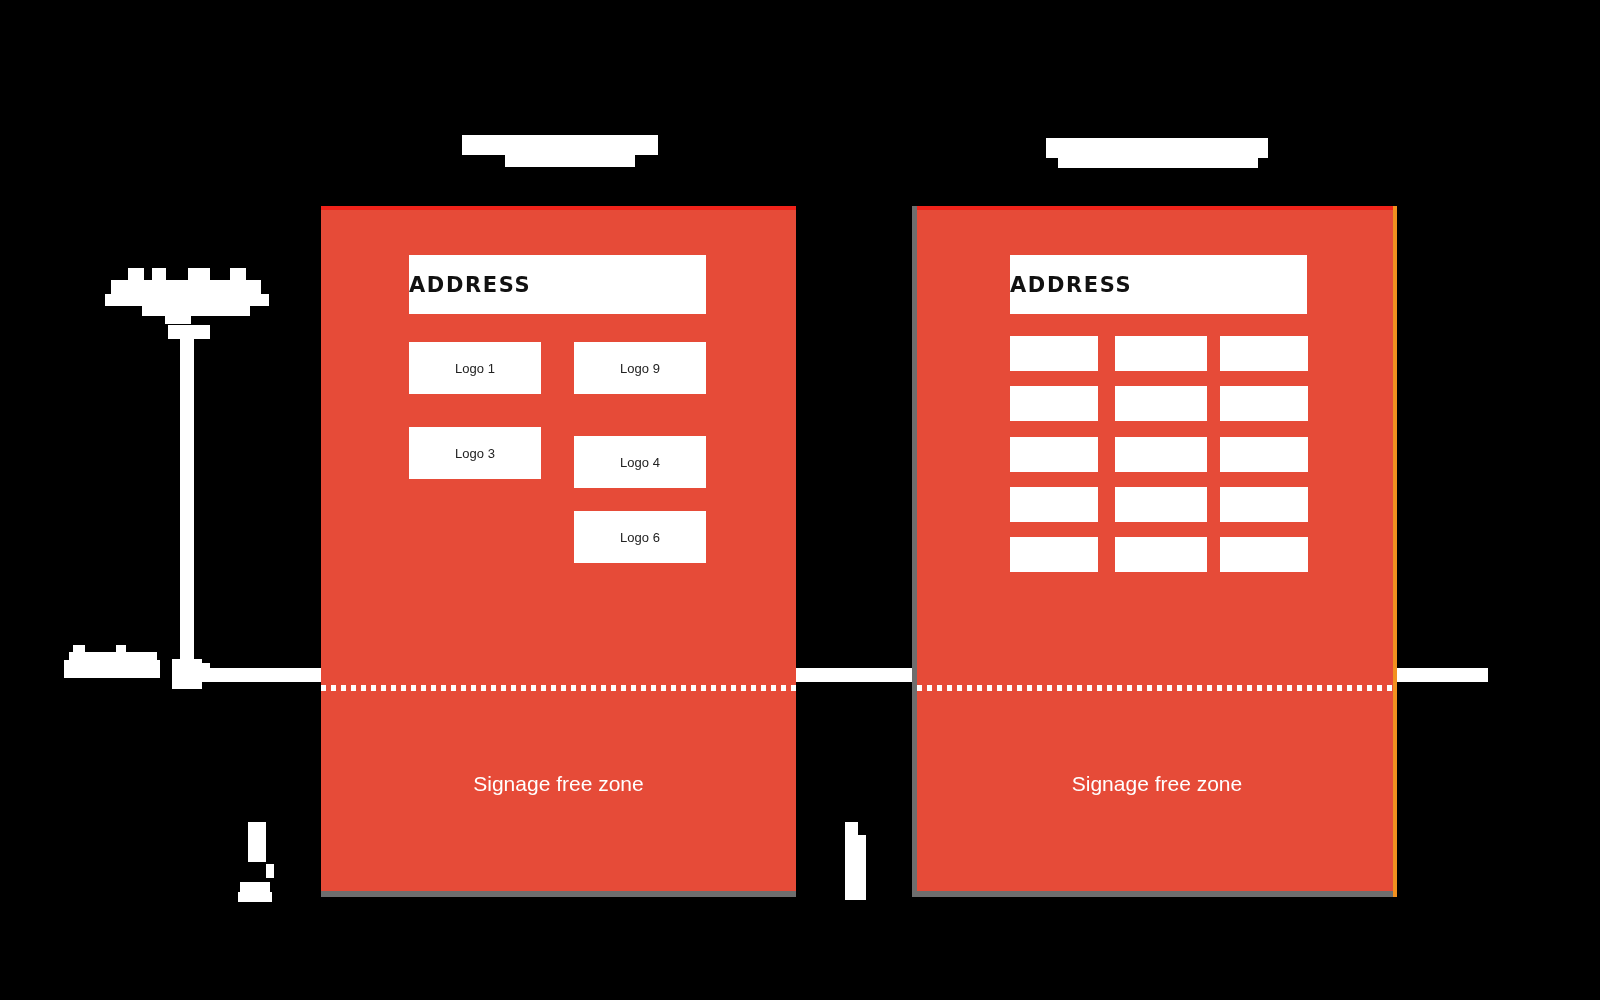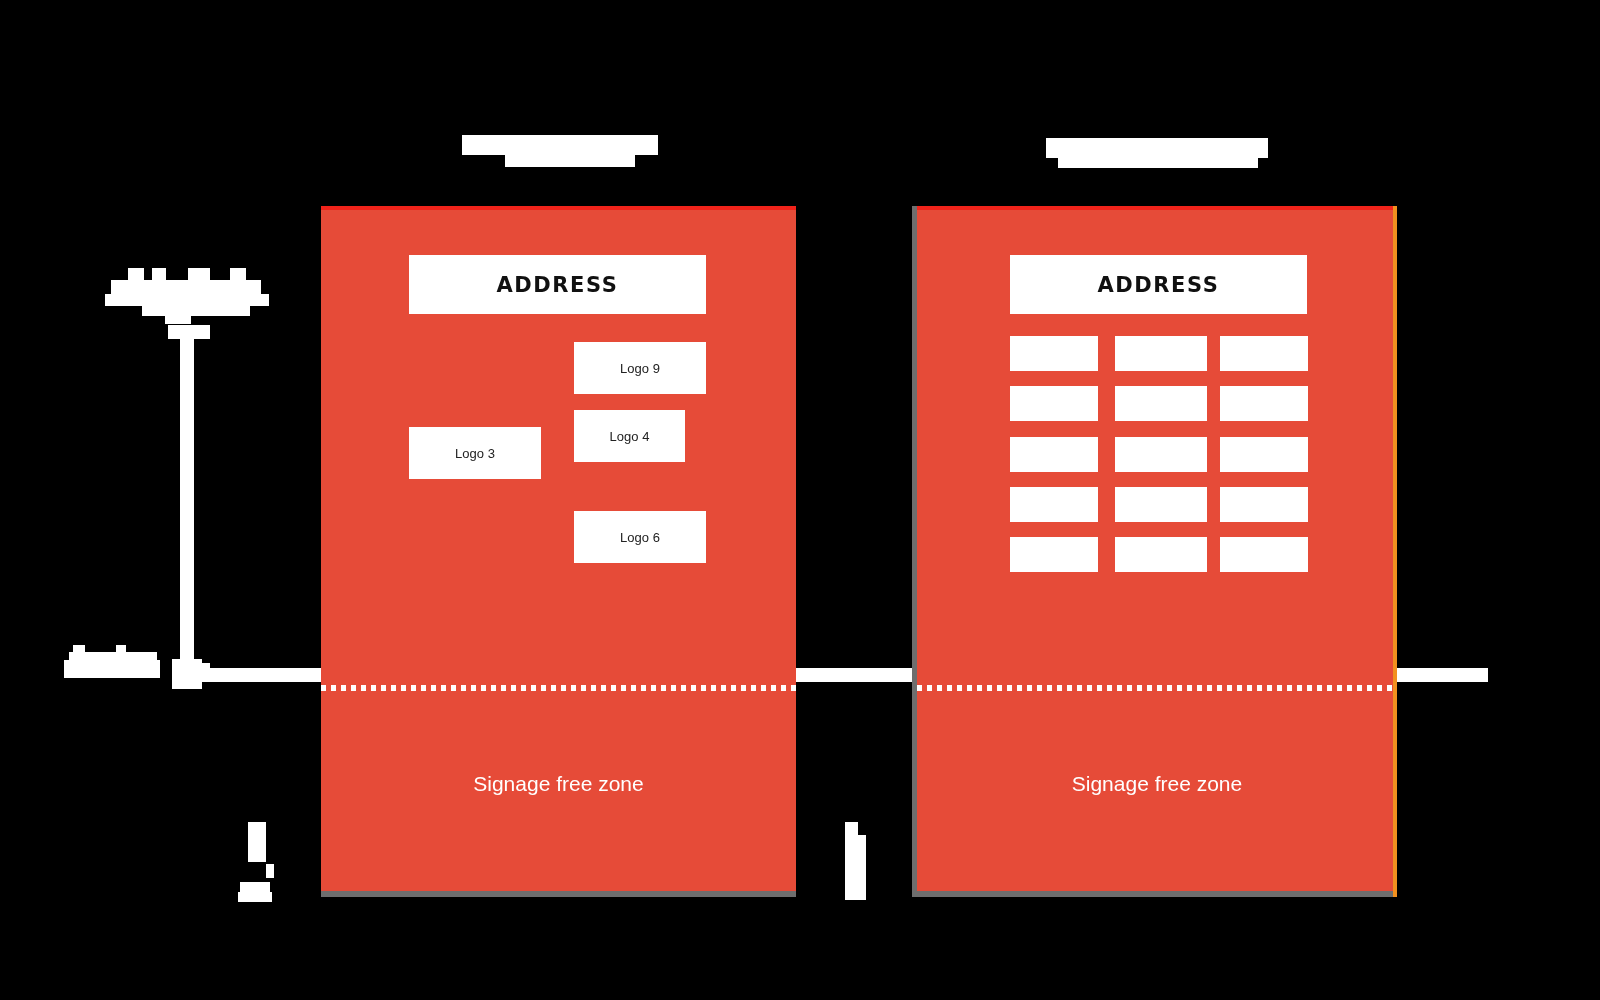--- a/index.html
+++ b/index.html
@@ -90,21 +90,20 @@
     height: 100%;
     background: #6e6e6e;
   }
 
   
   .address-box {
     position: absolute;
     background: #ffffff;
     display: flex;
     align-items: center;
-    justify-content: center;
   }
   .address-text {
     color: #111111;
     font-weight: 900;
     font-size: 21px;
     letter-spacing: 1.6px;
     font-family: "DejaVu Sans", sans-serif;
   }
 
   
@@ -185,28 +184,31 @@
   <div class="ground-line" style="left:1396px; top:668px; width:92px;"></div>
 
   <div class="panel" style="left:321px; top:206px; width:475px; height:691px;">
     <div class="panel-top-edge"></div>
     <div class="panel-bottom-edge"></div>
 
     <div class="address-box" style="left:88px; top:49px; width:297px; height:59px;">
       <span class="address-text">ADDRESS</span>
     </div>
 
+    <div class="logo-box" style="left:88px; top:136px; width:132px; height:52px;">
+      <span class="logo-text">Logo 1</span>
+    </div>
     <div class="logo-box" style="left:253px; top:136px; width:132px; height:52px;">
       <span class="logo-text">Logo 9</span>
     </div>
 
     <div class="logo-box" style="left:88px; top:221px; width:132px; height:52px;">
       <span class="logo-text">Logo 3</span>
     </div>
-    <div class="logo-box" style="left:253px; top:204px; width:111px; height:52px;">
+    <div class="logo-box" style="left:253px; top:230px; width:132px; height:52px;">
       <span class="logo-text">Logo 4</span>
     </div>
 
     <div class="logo-box" style="left:253px; top:305px; width:132px; height:52px;">
       <span class="logo-text">Logo 6</span>
     </div>
 
     <div class="ground-dotted" style="left:0px; top:479px; width:475px;"></div>
 
     <div class="free-zone-caption" style="left:0px; top:566px; width:475px;">Signage free zone</div>

